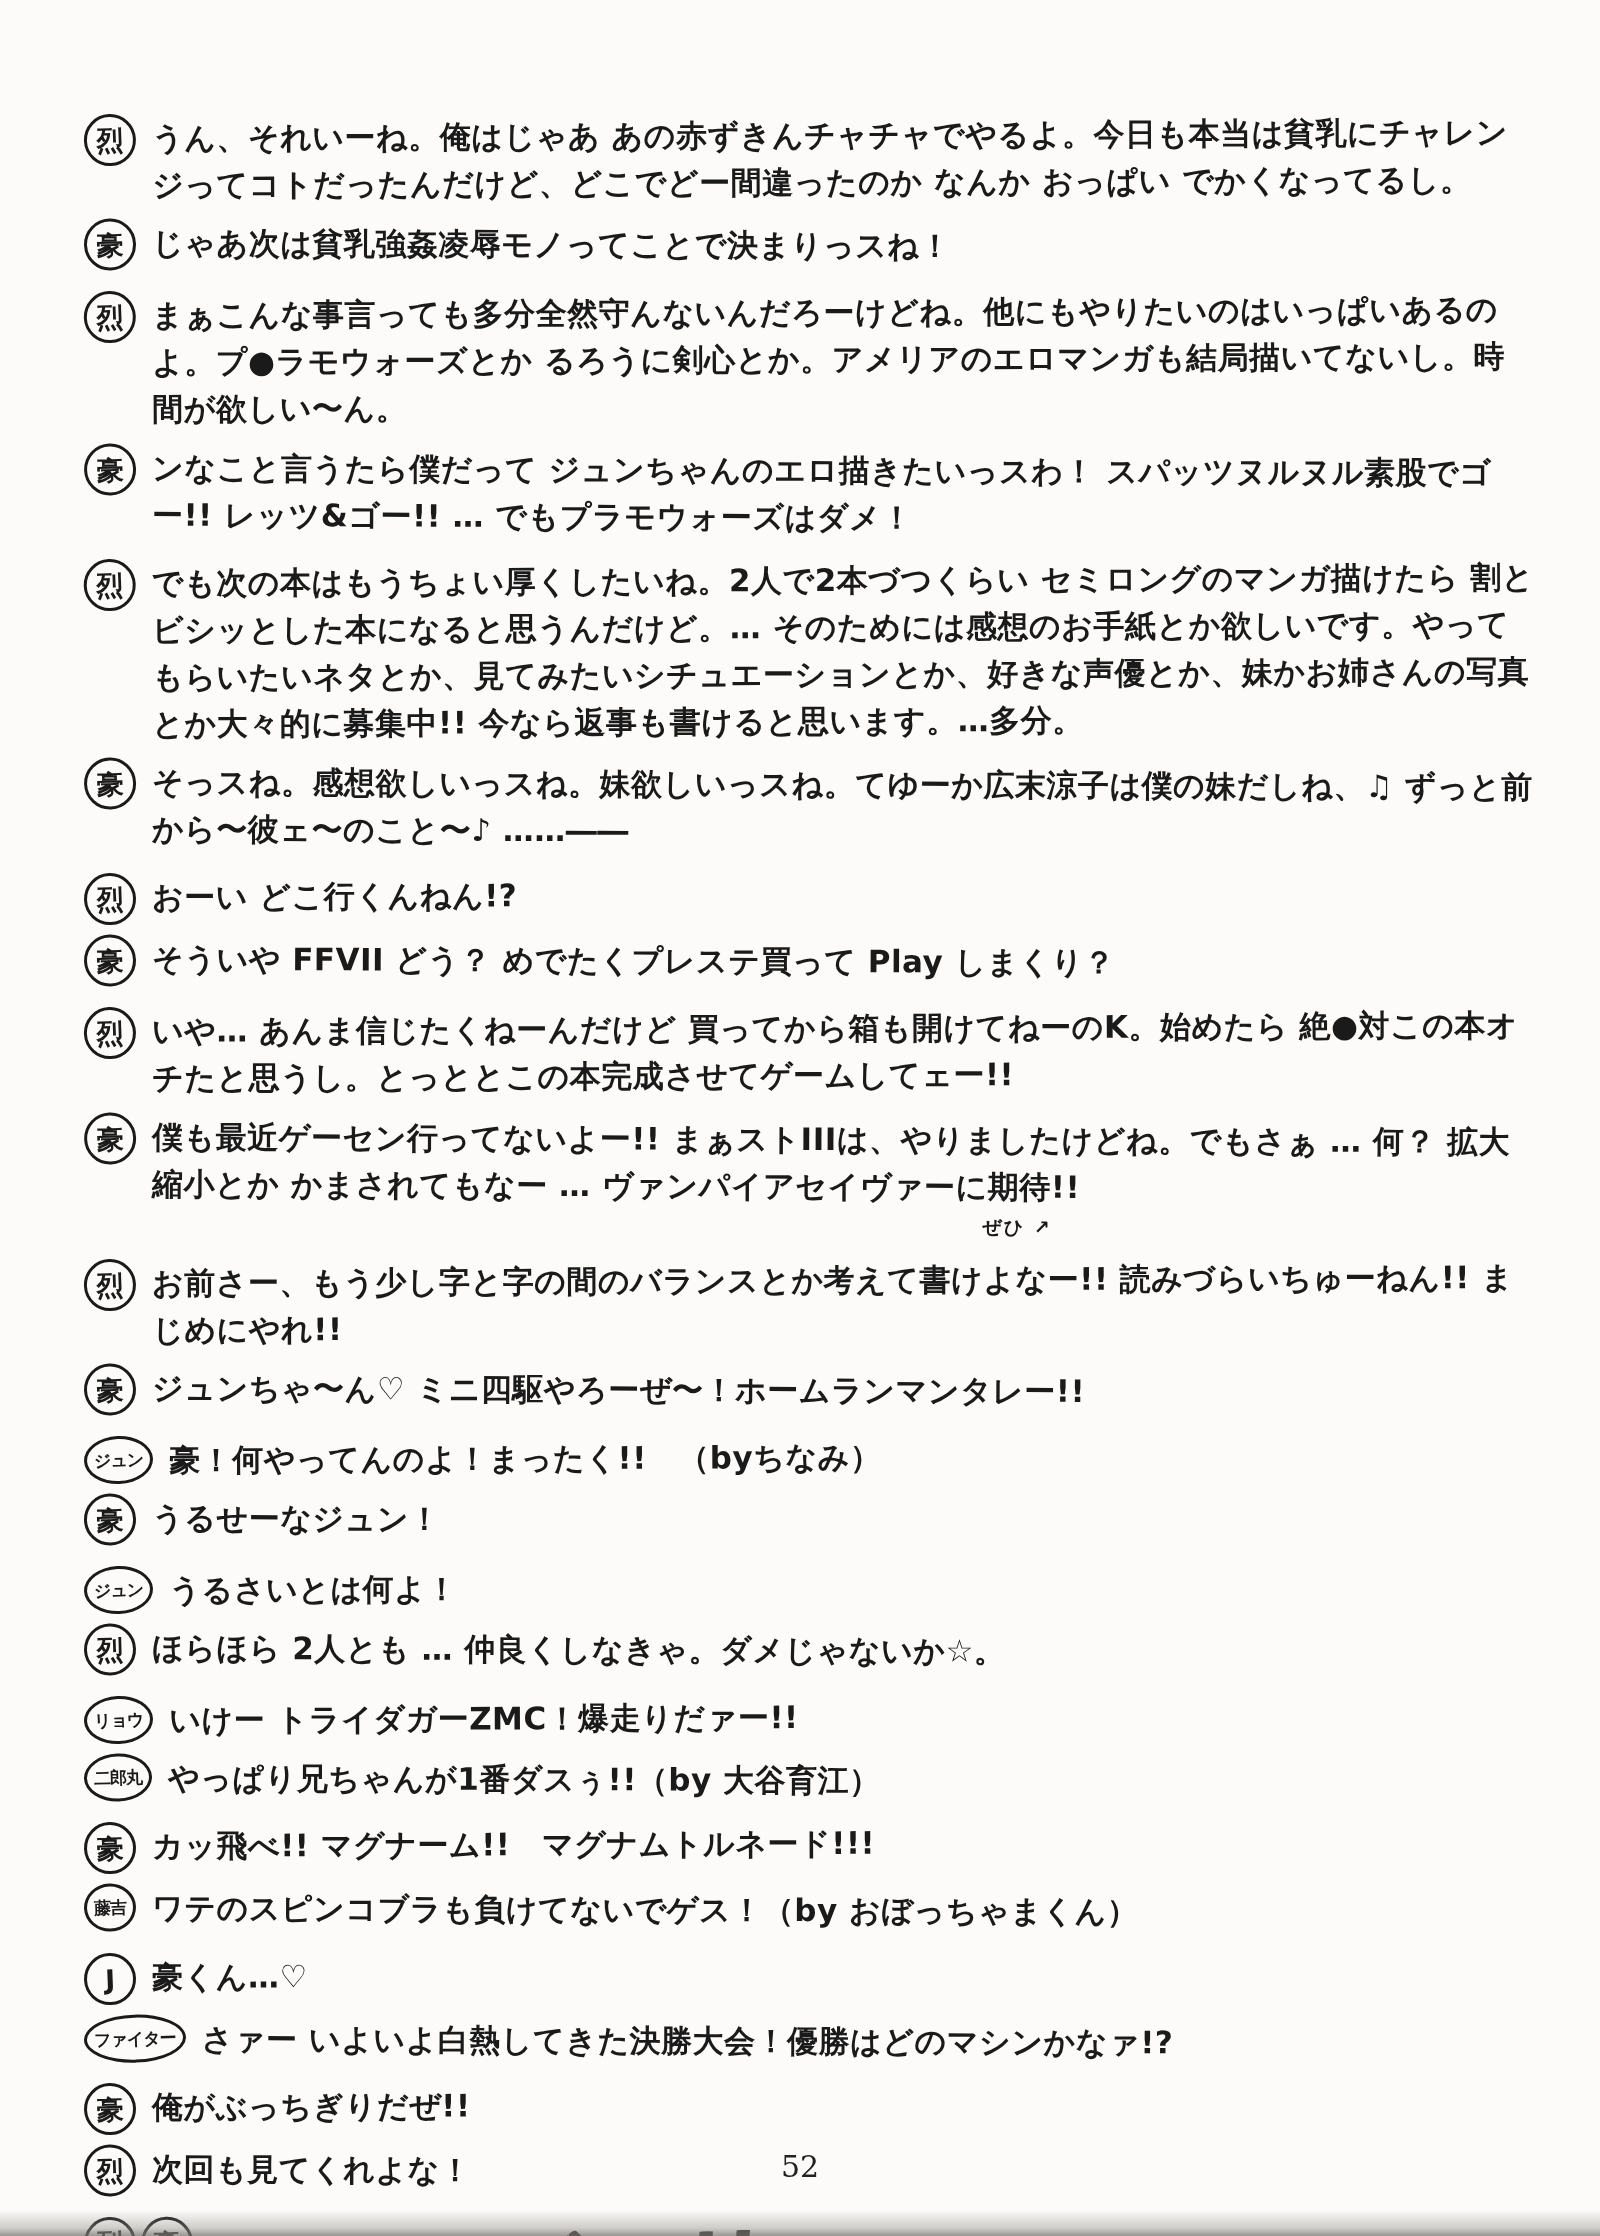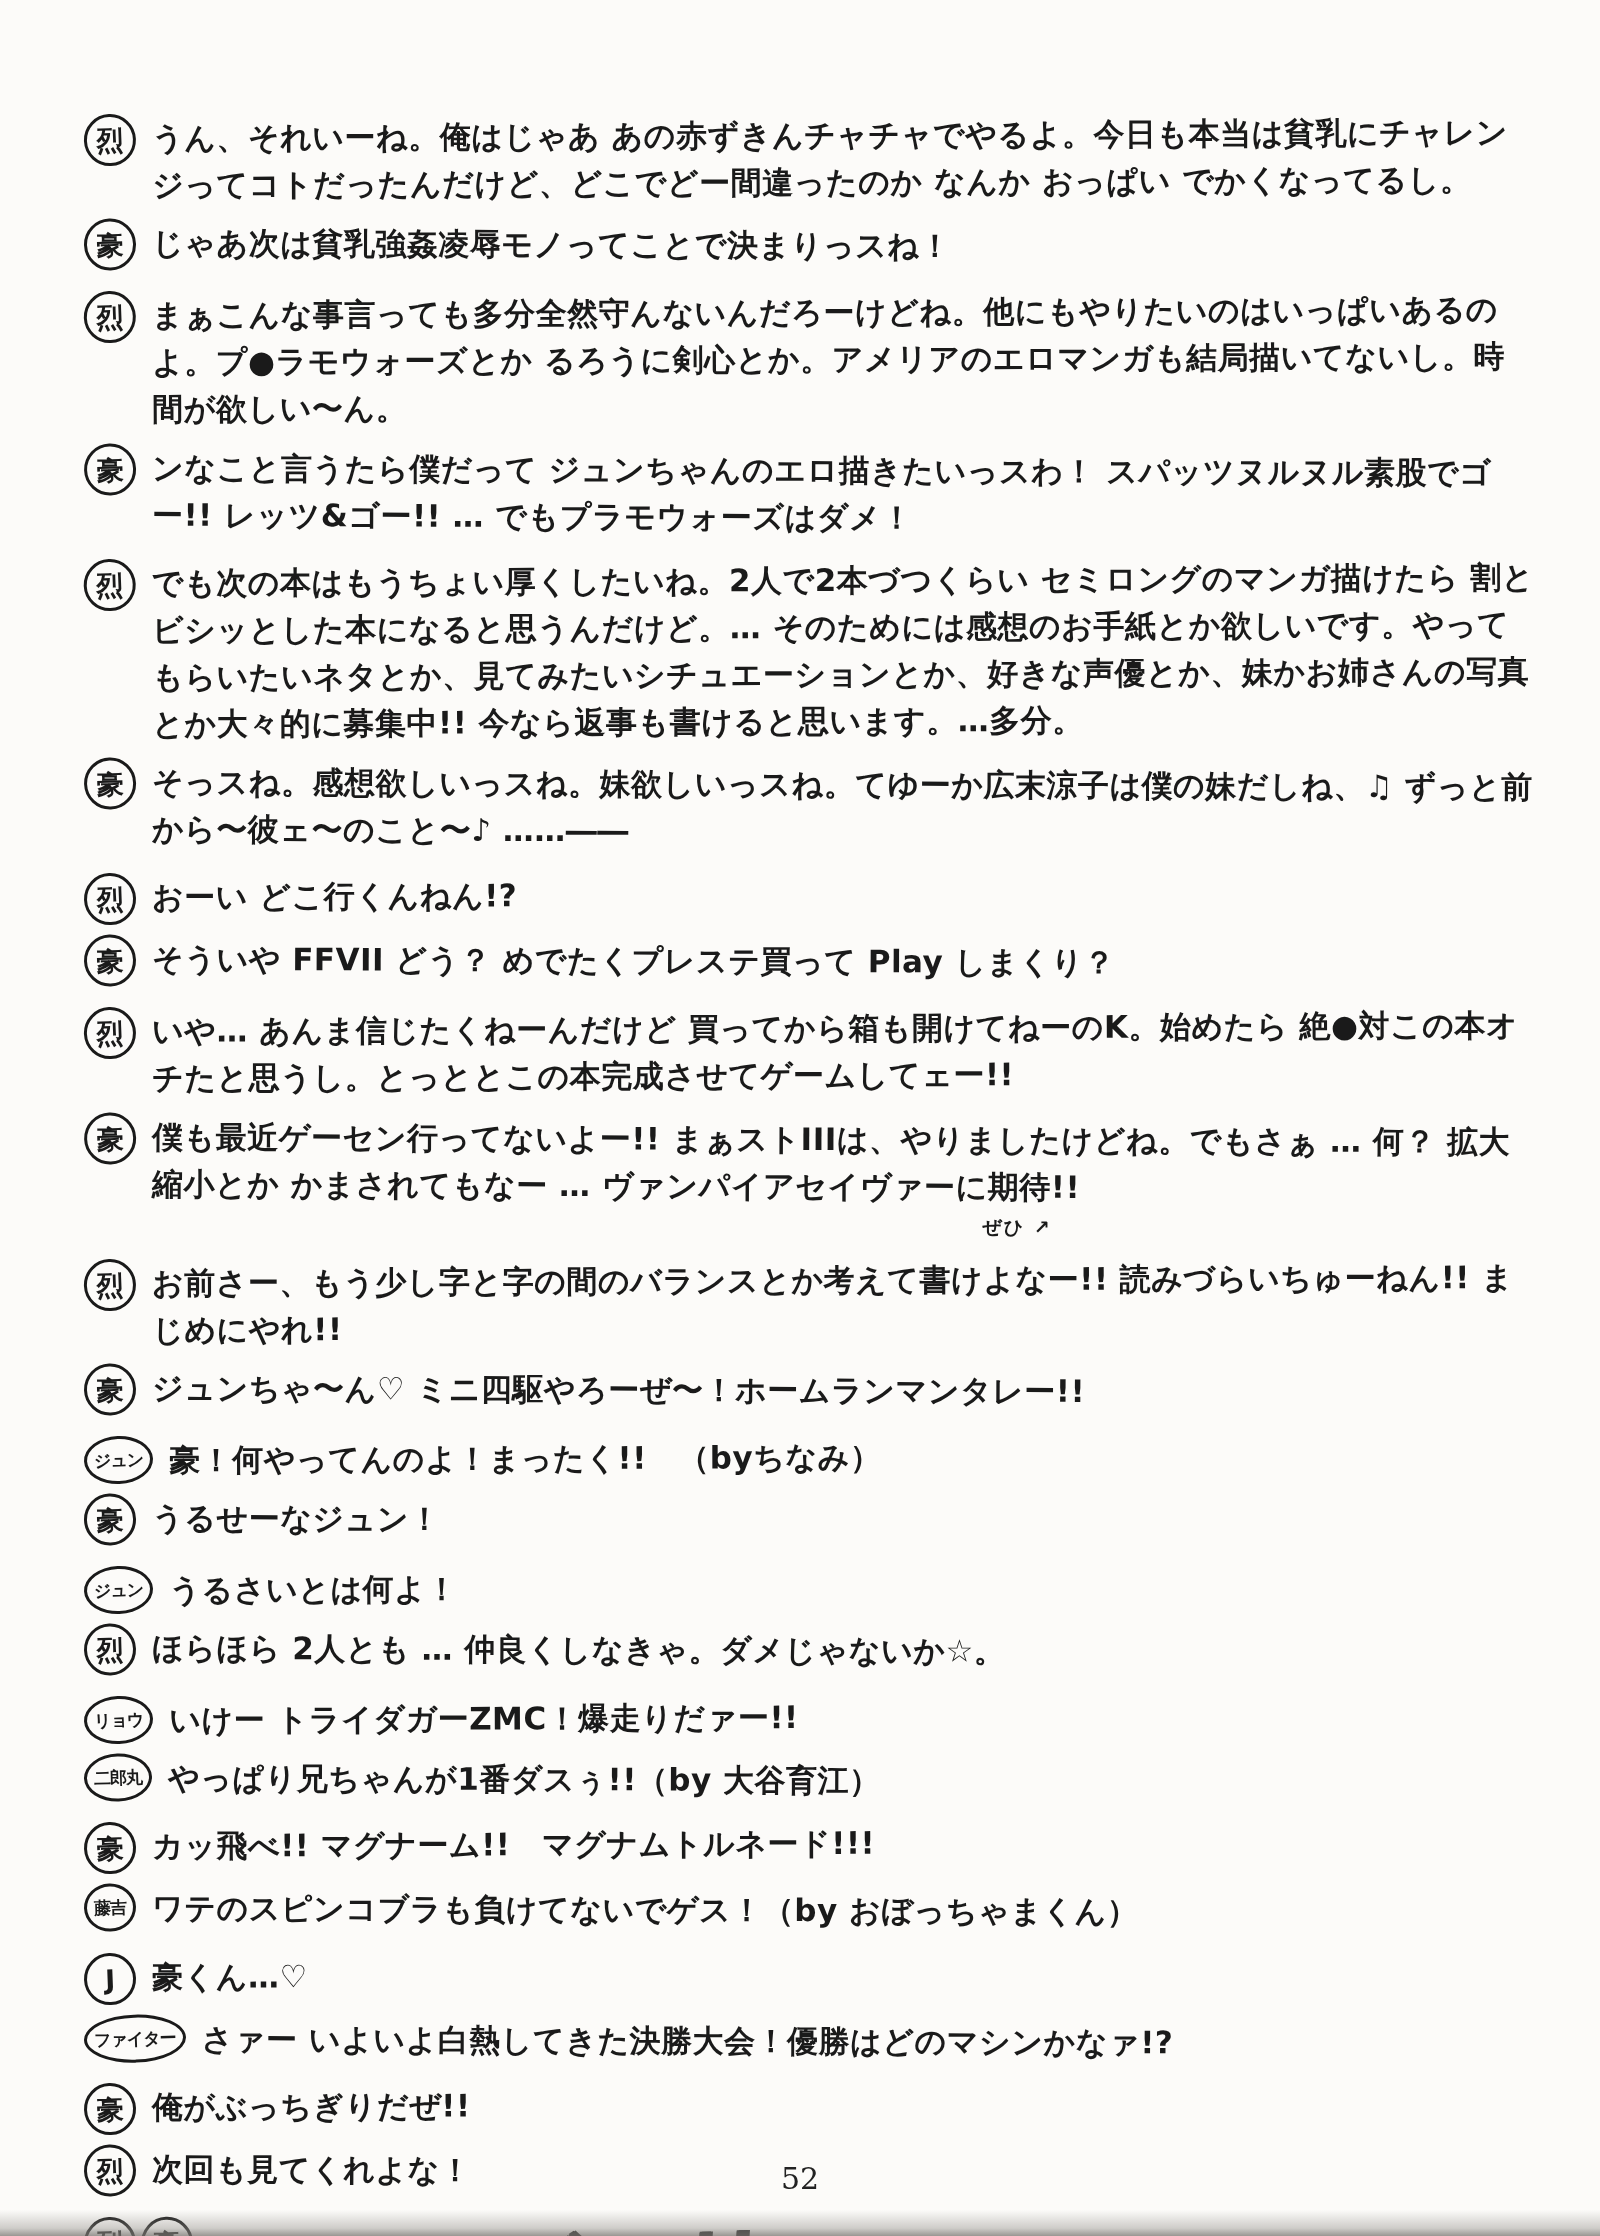--- a/index.html
+++ b/index.html
@@ -76,21 +76,21 @@
     font-size:64px;
     font-weight:bold;
     letter-spacing:8px;
     line-height:1.1;
     transform:rotate(-2deg) skewX(-6deg);
     text-shadow:2px 0 0 var(--ink),0 1px 0 var(--ink);
     padding-left:20px;
   }
   .page-number{
     position:absolute;
-    bottom:40px;left:0;right:0;
+    bottom:52px;left:0;right:0;
     text-align:center;
     font-family:"DejaVu Serif",serif;
     font-size:30px;
     color:#222;
   }
   .scan-shadow{
     position:absolute;
     left:0;right:0;bottom:0;
     height:26px;
     background:linear-gradient(to bottom, rgba(150,147,142,0) 0%, rgba(150,147,142,0.45) 70%, rgba(120,117,112,0.75) 100%);

